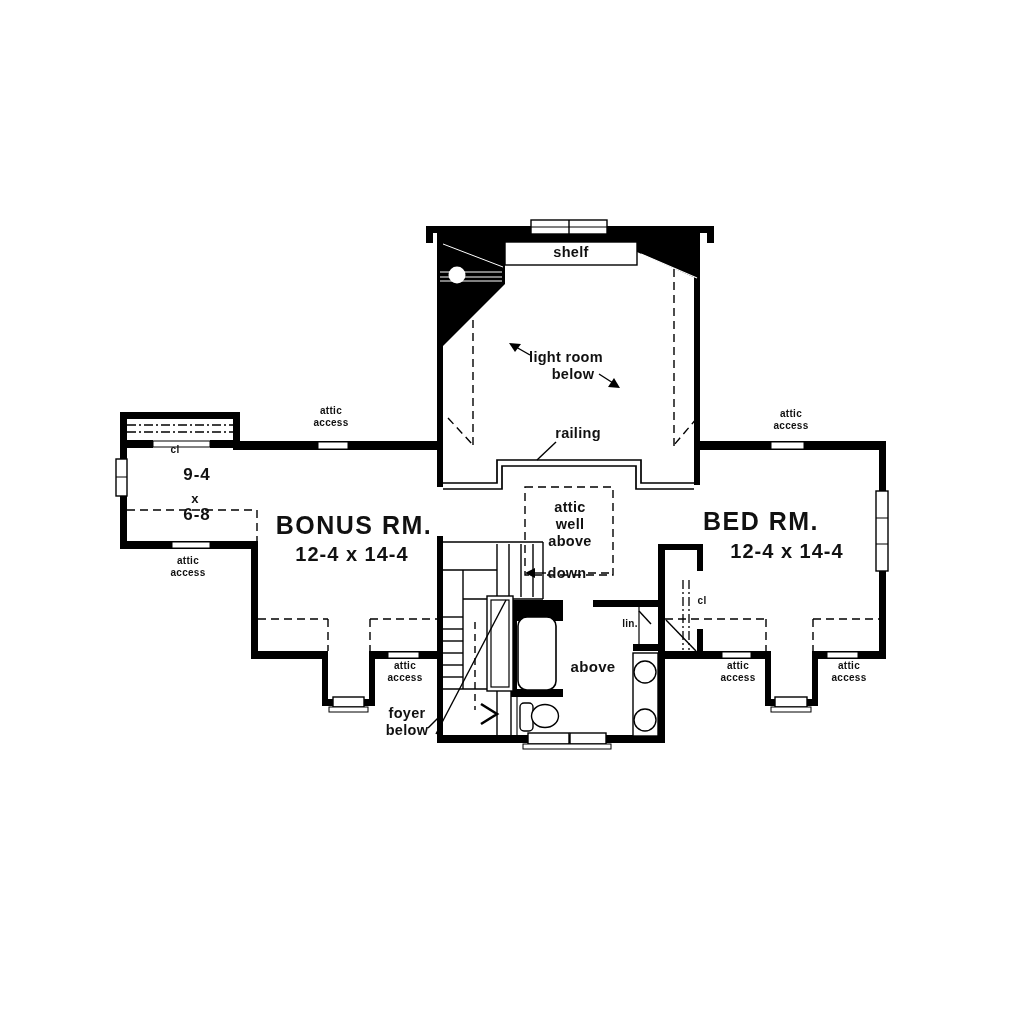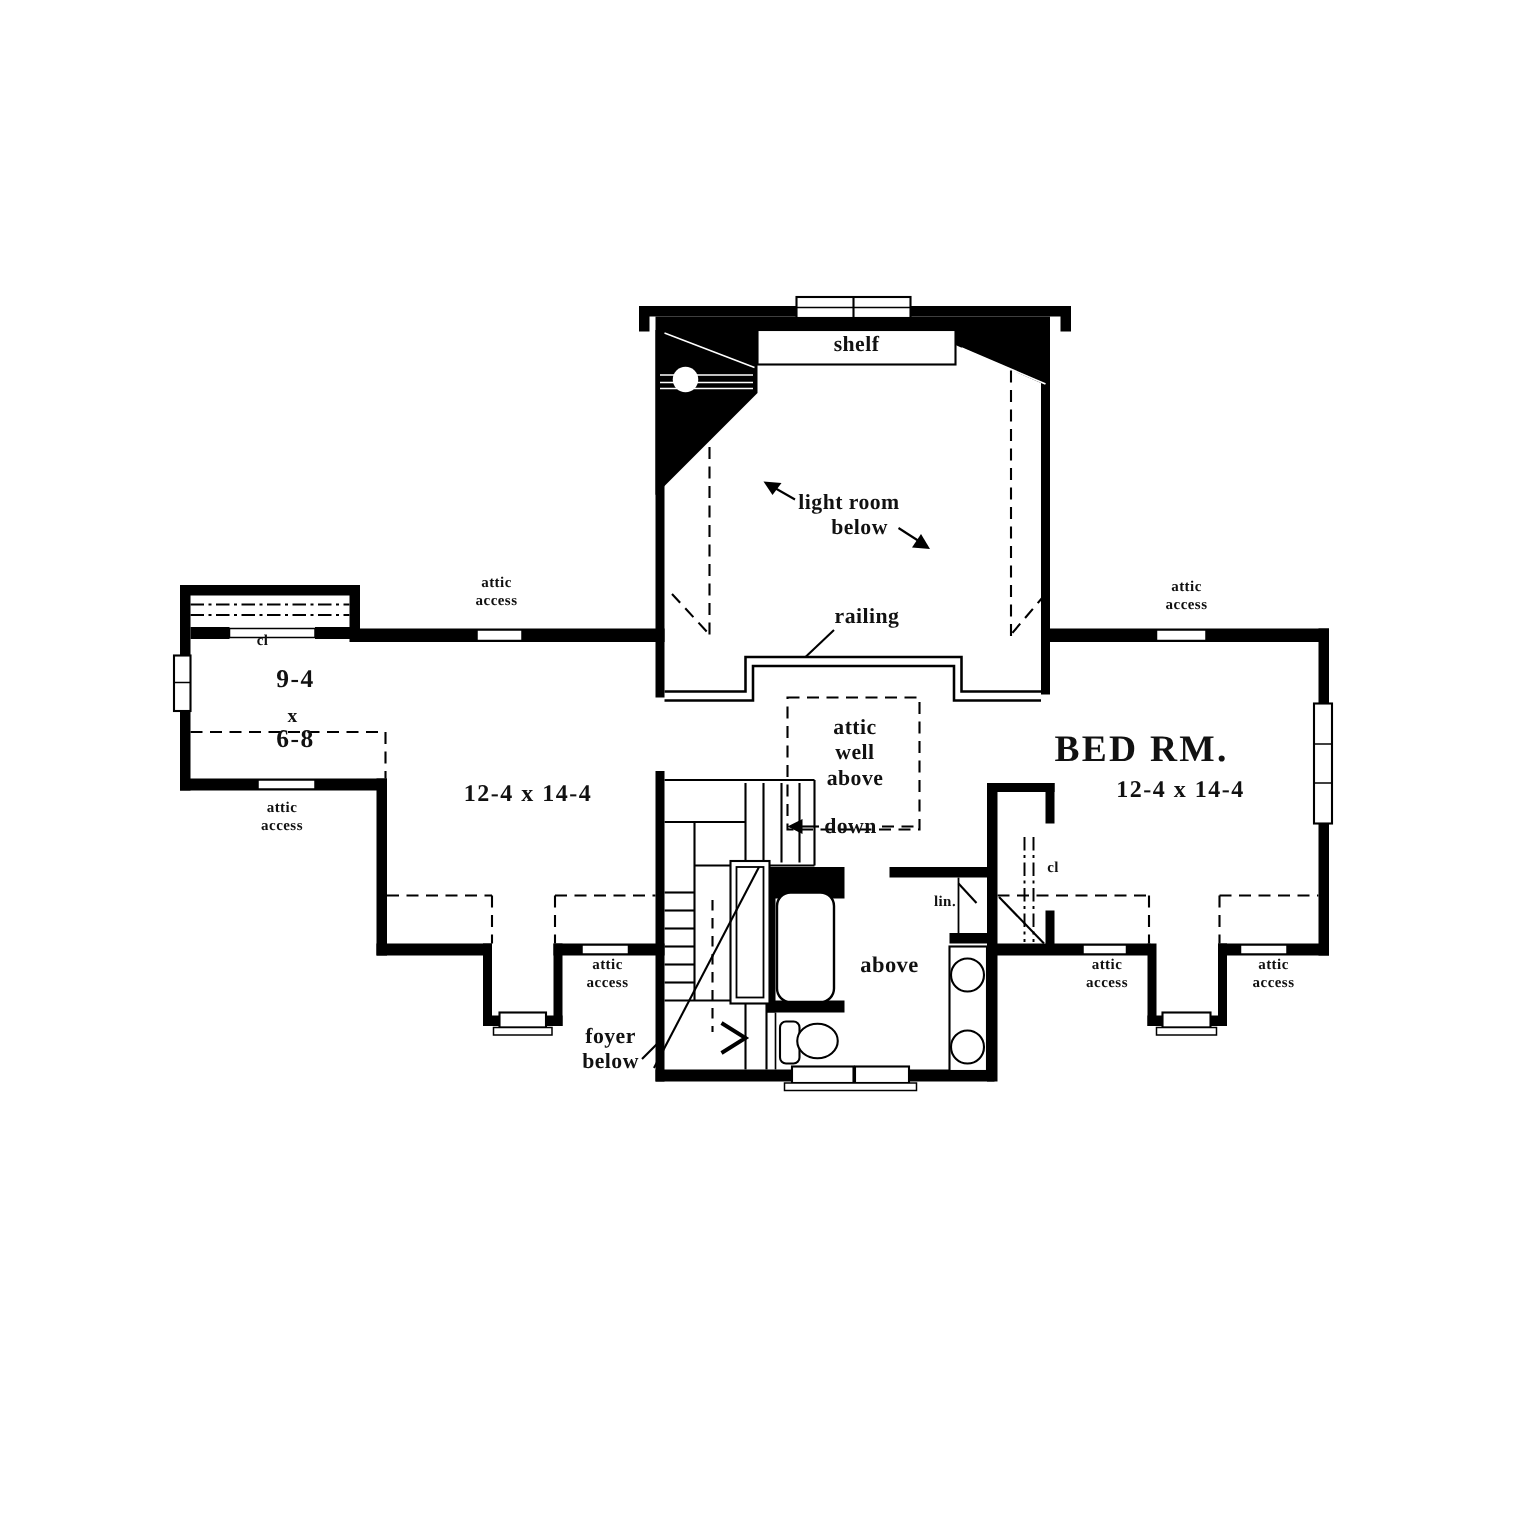--- a/index.html
+++ b/index.html
@@ -1,24 +1,24 @@
 <!DOCTYPE html>
 <html><head>
 <meta charset="utf-8">
 <style>
   html,body{margin:0;padding:0;background:#ffffff;}
   #canvas{position:relative;width:1024px;height:886px;background:#ffffff;overflow:hidden;
-          font-family:Liberation Serif, serif;}
+          font-family:Liberation Sans, sans-serif;margin-top:22px;}
   #drawing{position:absolute;left:0;top:0;}
   .lbl{position:absolute;font-weight:700;color:#111;text-align:center;
        transform:translateX(-50%);line-height:1.18;white-space:nowrap;letter-spacing:.3px;}
   .s{font-size:10px;}
   .m{font-size:14.5px;}
   .room-name{font-size:25px;letter-spacing:1.5px;}
-  .room-dims{font-size:16px;letter-spacing:1px;}
+  .room-dims{font-size:20px;letter-spacing:1px;}
   .dim-num{font-size:17px;letter-spacing:1px;}
   .dim-x{font-size:13px;}
 </style>
 </head>
 <body>
 
 <div id="canvas">
 
 <svg id="drawing" width="1024" height="1009" viewBox="0 0 1024 1009">
 
@@ -223,20 +223,21 @@
   <div>attic</div>
   <div>access</div>
 </div>
 
 <div class="lbl s" style="left:175px;top:422px">cl</div>
 
 <div class="lbl dim-num" style="left:197px;top:443px">9-4</div>
 <div class="lbl dim-x" style="left:195px;top:469px">x</div>
 <div class="lbl dim-num" style="left:197px;top:483px">6-8</div>
 
+<div class="lbl room-name" style="left:354px;top:489px">BONUS RM.</div>
 <div class="lbl room-dims" style="left:352px;top:521px">12-4 x 14-4</div>
 
 <div class="lbl s" style="left:188px;top:533px">
   <div>attic</div>
   <div>access</div>
 </div>
 
 <div class="lbl room-name" style="left:761px;top:485px">BED RM.</div>
 <div class="lbl room-dims" style="left:787px;top:518px">12-4 x 14-4</div>
 

